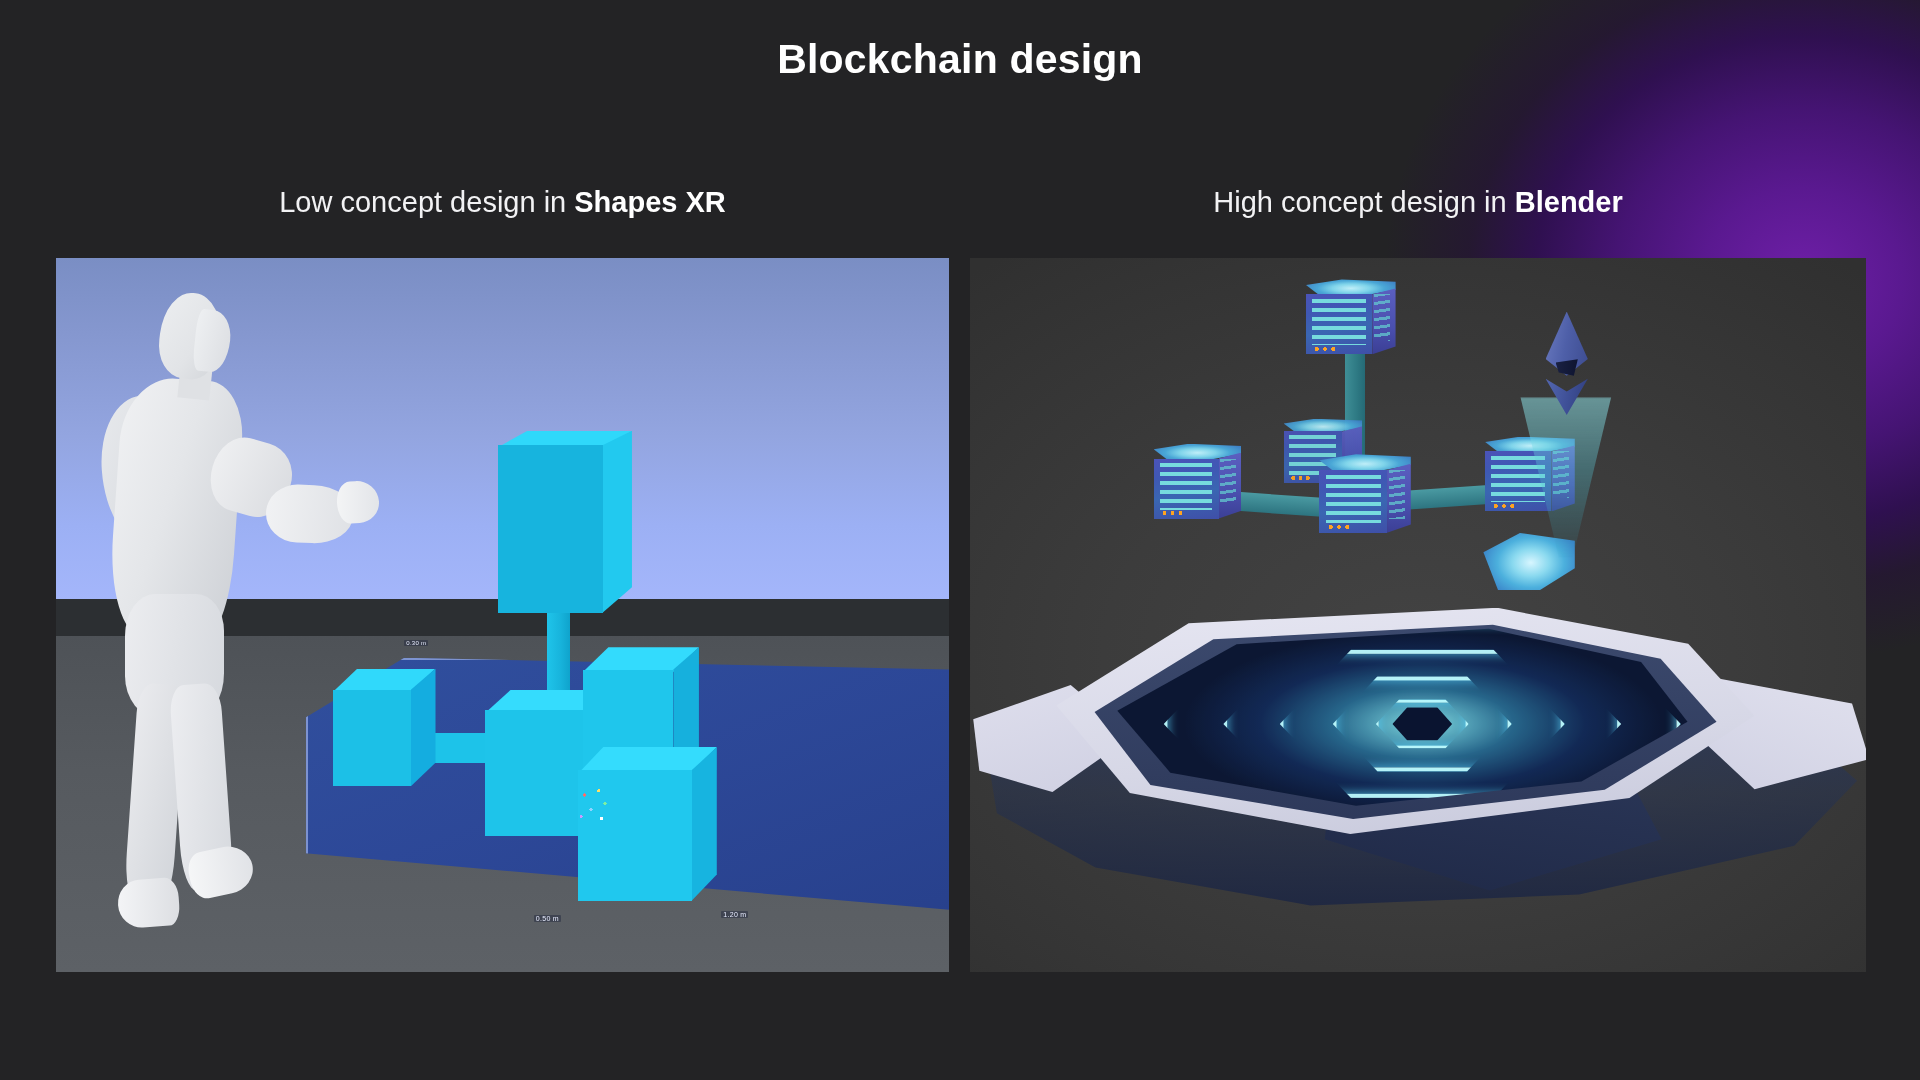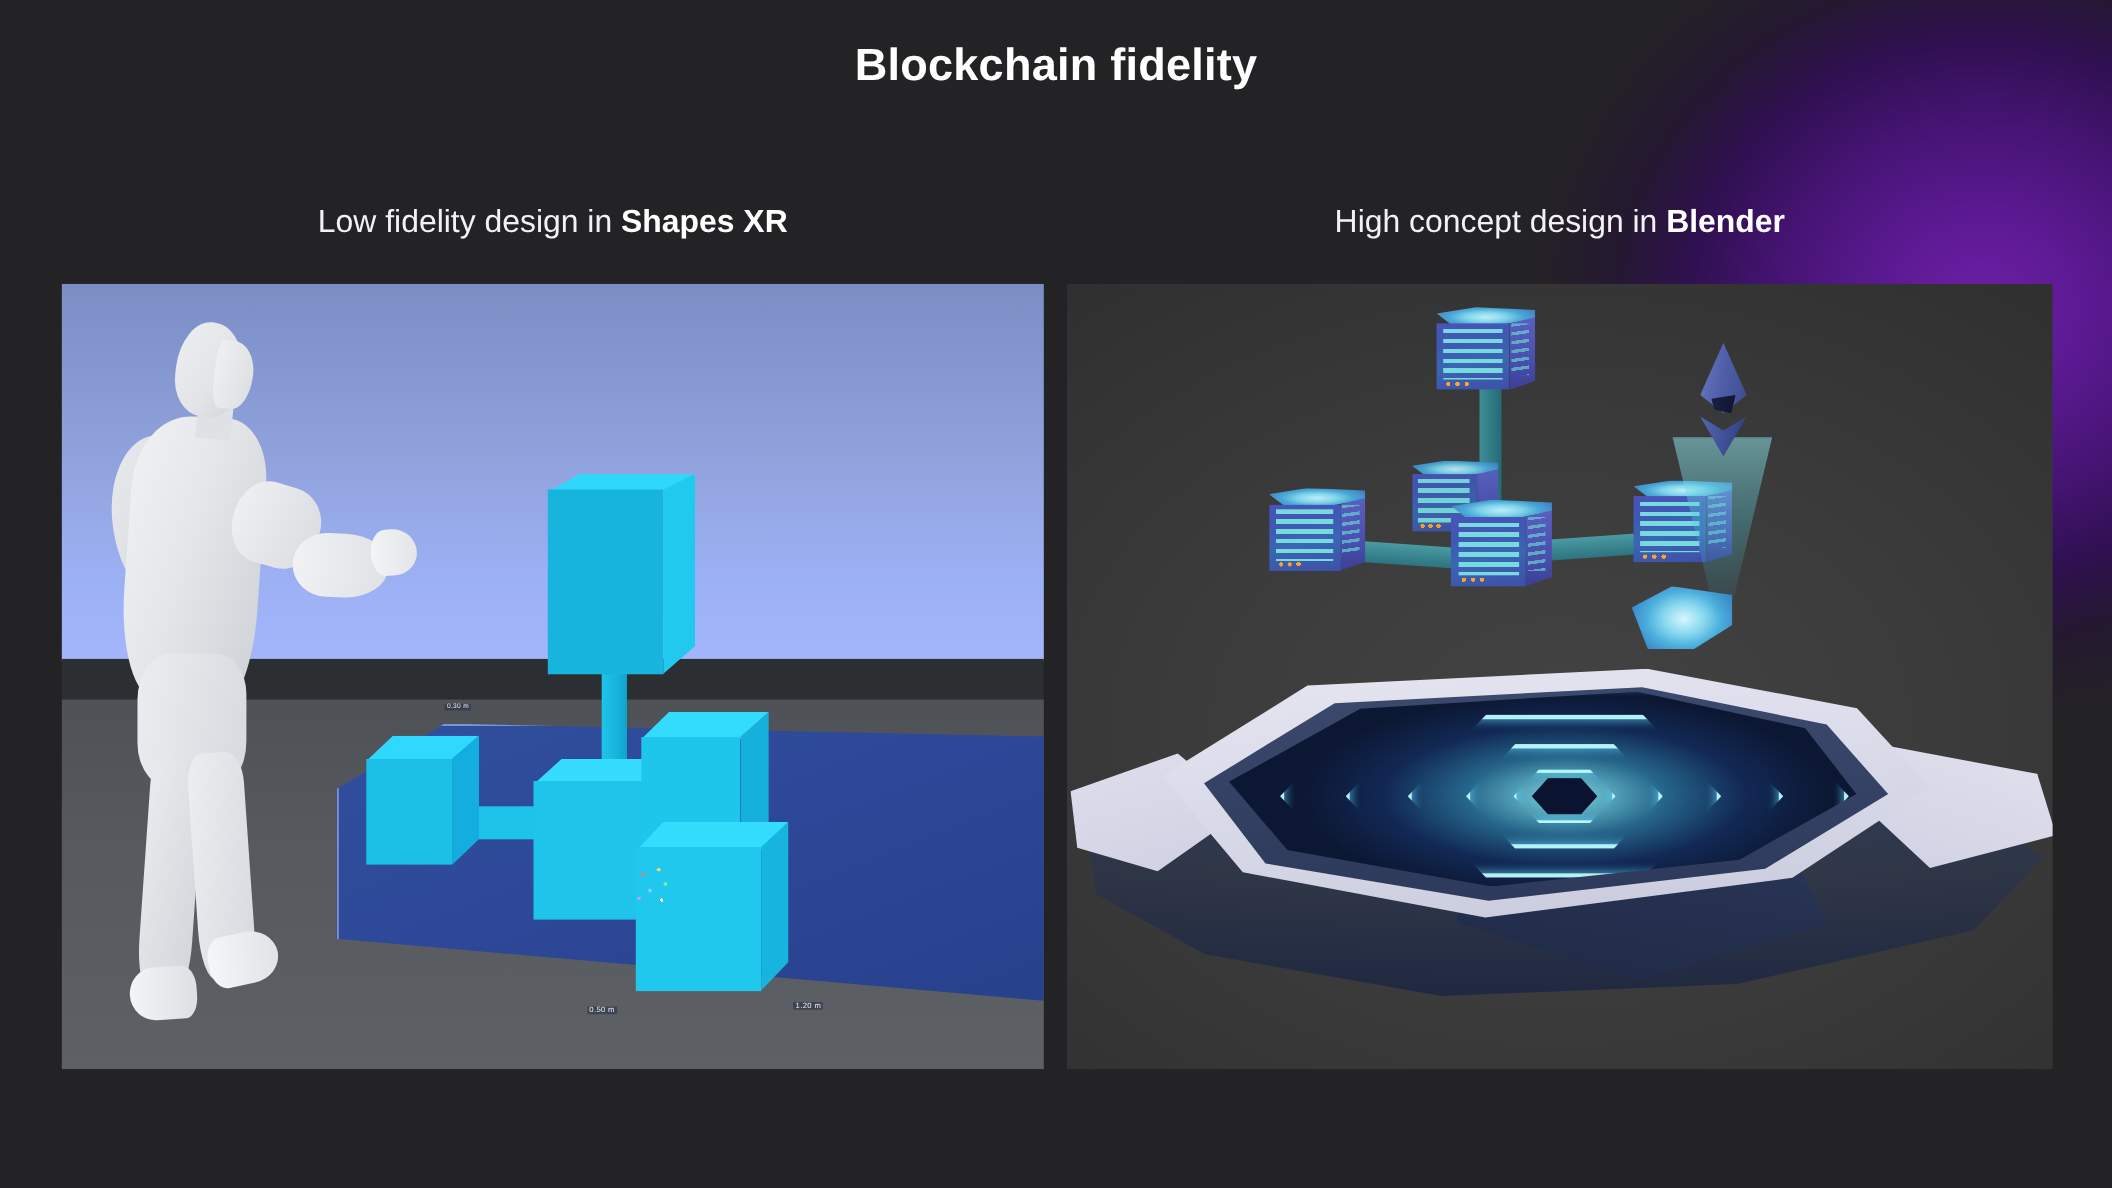--- a/index.html
+++ b/index.html
@@ -427,23 +427,23 @@
     position:absolute; inset:0;
     background:radial-gradient(ellipse 55% 66% at 52% 52%, #d7f6ff 0%, #8ad9ef 36%, #4cb0dd 66%, #3a83c8 100%);
     clip-path:polygon(16% 100%, 0% 34%, 40% 0%, 100% 14%, 100% 62%, 62% 100%);
   }
 </style>
 </head>
 <body>
 
 <div id="corner-glow"></div>
 
-<div id="page-title">Blockchain fidelity</div>
-
-<div id="caption-left" class="panel-caption"><span>Low fidelity design in </span><b>Shapes XR</b></div>
+<div id="page-title">Blockchain design</div>
+
+<div id="caption-left" class="panel-caption"><span>Low concept design in </span><b>Shapes XR</b></div>
 
 <div id="caption-right" class="panel-caption"><span>High concept design in </span><b>Blender</b></div>
 
 <div id="panel-left" class="panel">
   <div id="shapesxr-scene">
     <div id="xr-sky"></div>
     <div id="xr-backwall"></div>
     <div id="xr-floor"></div>
 
     <div id="xr-platform"></div>

